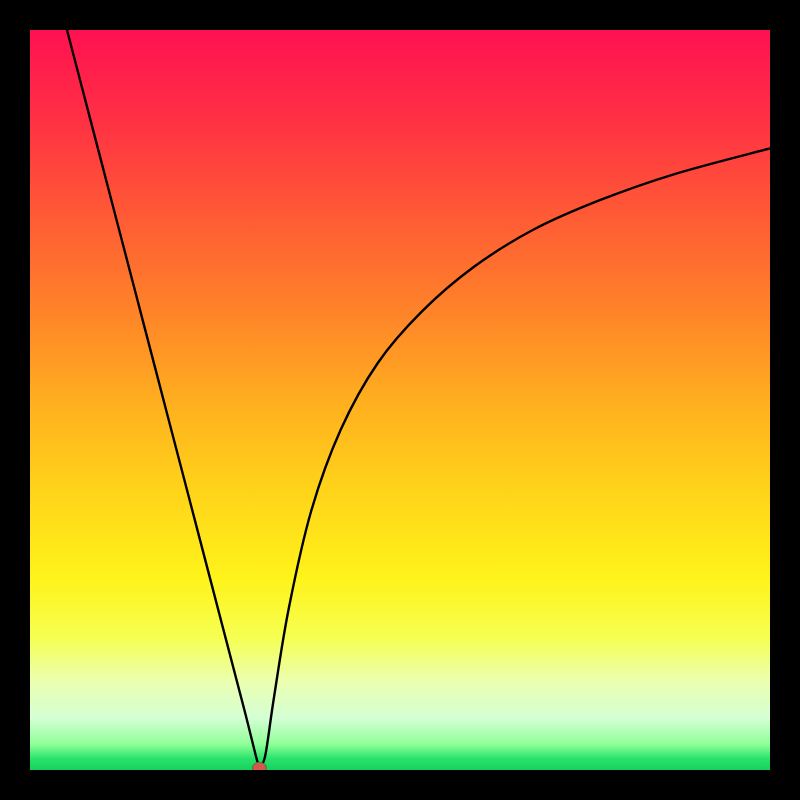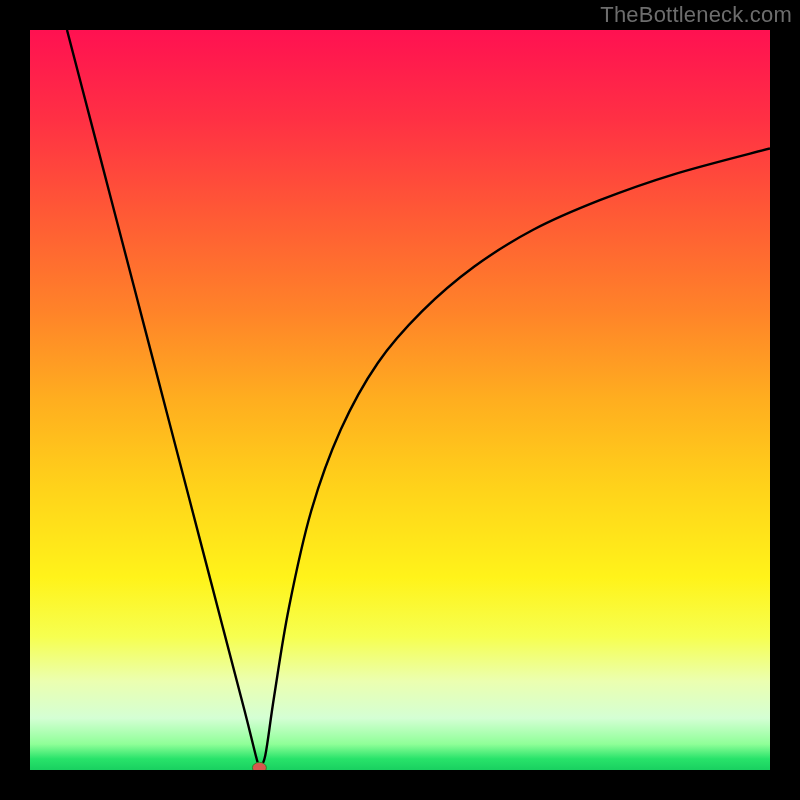--- a/index.html
+++ b/index.html
@@ -35,21 +35,20 @@
     top: 30px;
     width: 740px;
     height: 740px;
     z-index: 1;
   }
 </style>
 </head>
 <body>
 
 <div class="frame">
-  <div class="watermark">TheBottleneck.com</div>
 
   <svg class="plot" viewBox="0 0 740 740" preserveAspectRatio="none">
     <defs>
       <linearGradient id="bgGrad" x1="0" y1="0" x2="0" y2="1">
       <stop offset="0%" stop-color="#ff1151"></stop>
           <stop offset="12%" stop-color="#ff3044"></stop>
           <stop offset="25%" stop-color="#ff5a35"></stop>
           <stop offset="38%" stop-color="#ff8329"></stop>
           <stop offset="50%" stop-color="#ffae1f"></stop>
           <stop offset="62%" stop-color="#ffd31a"></stop>

